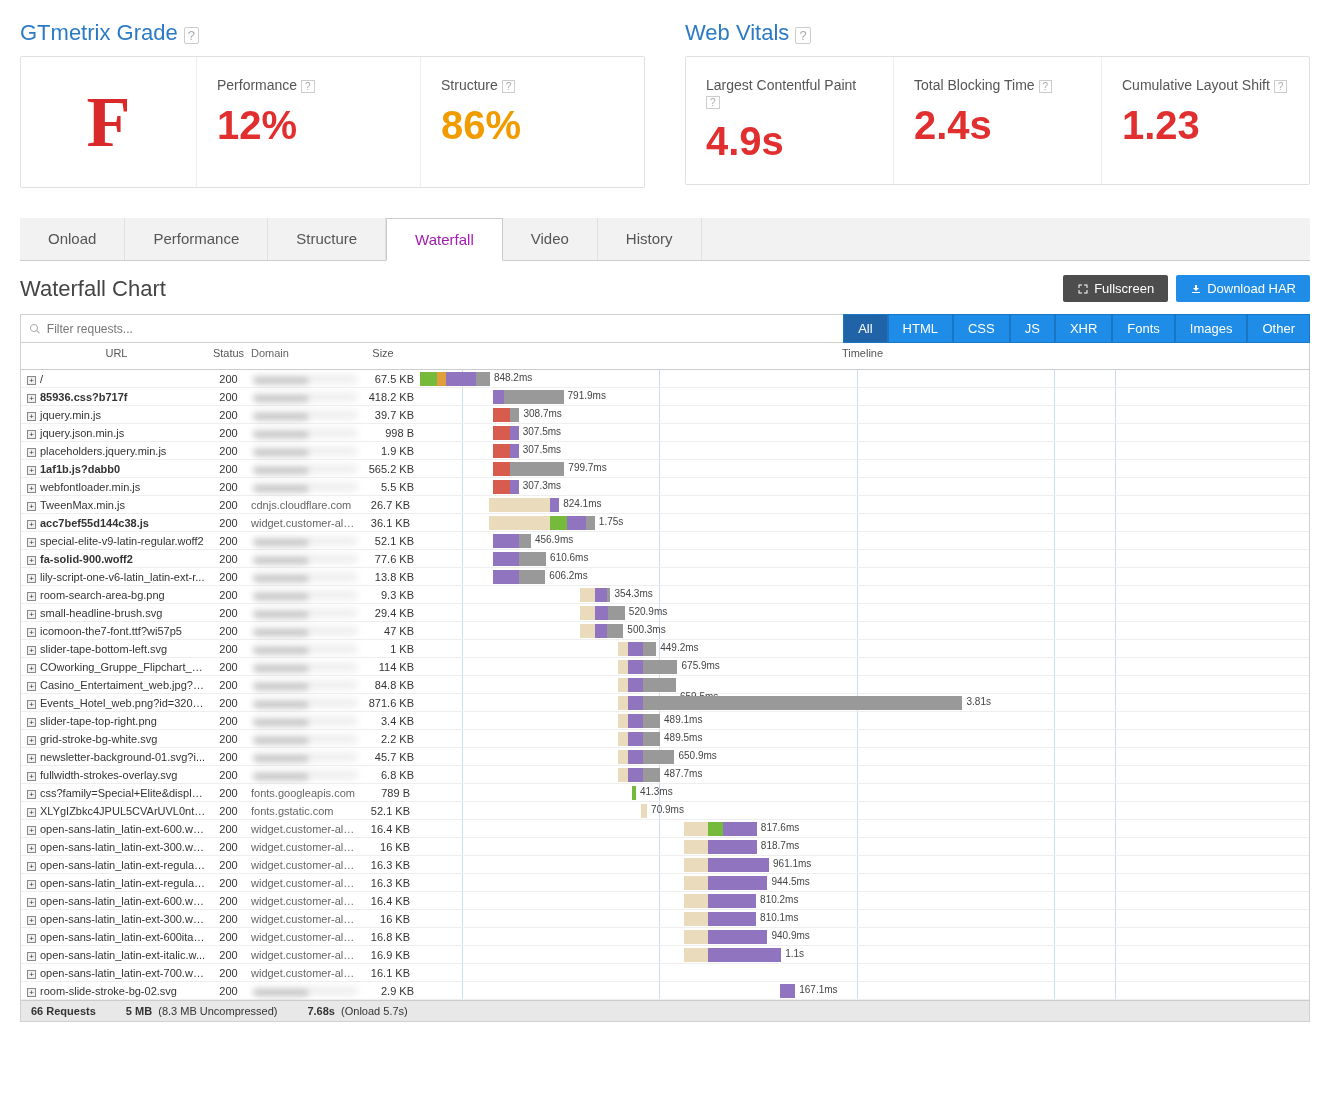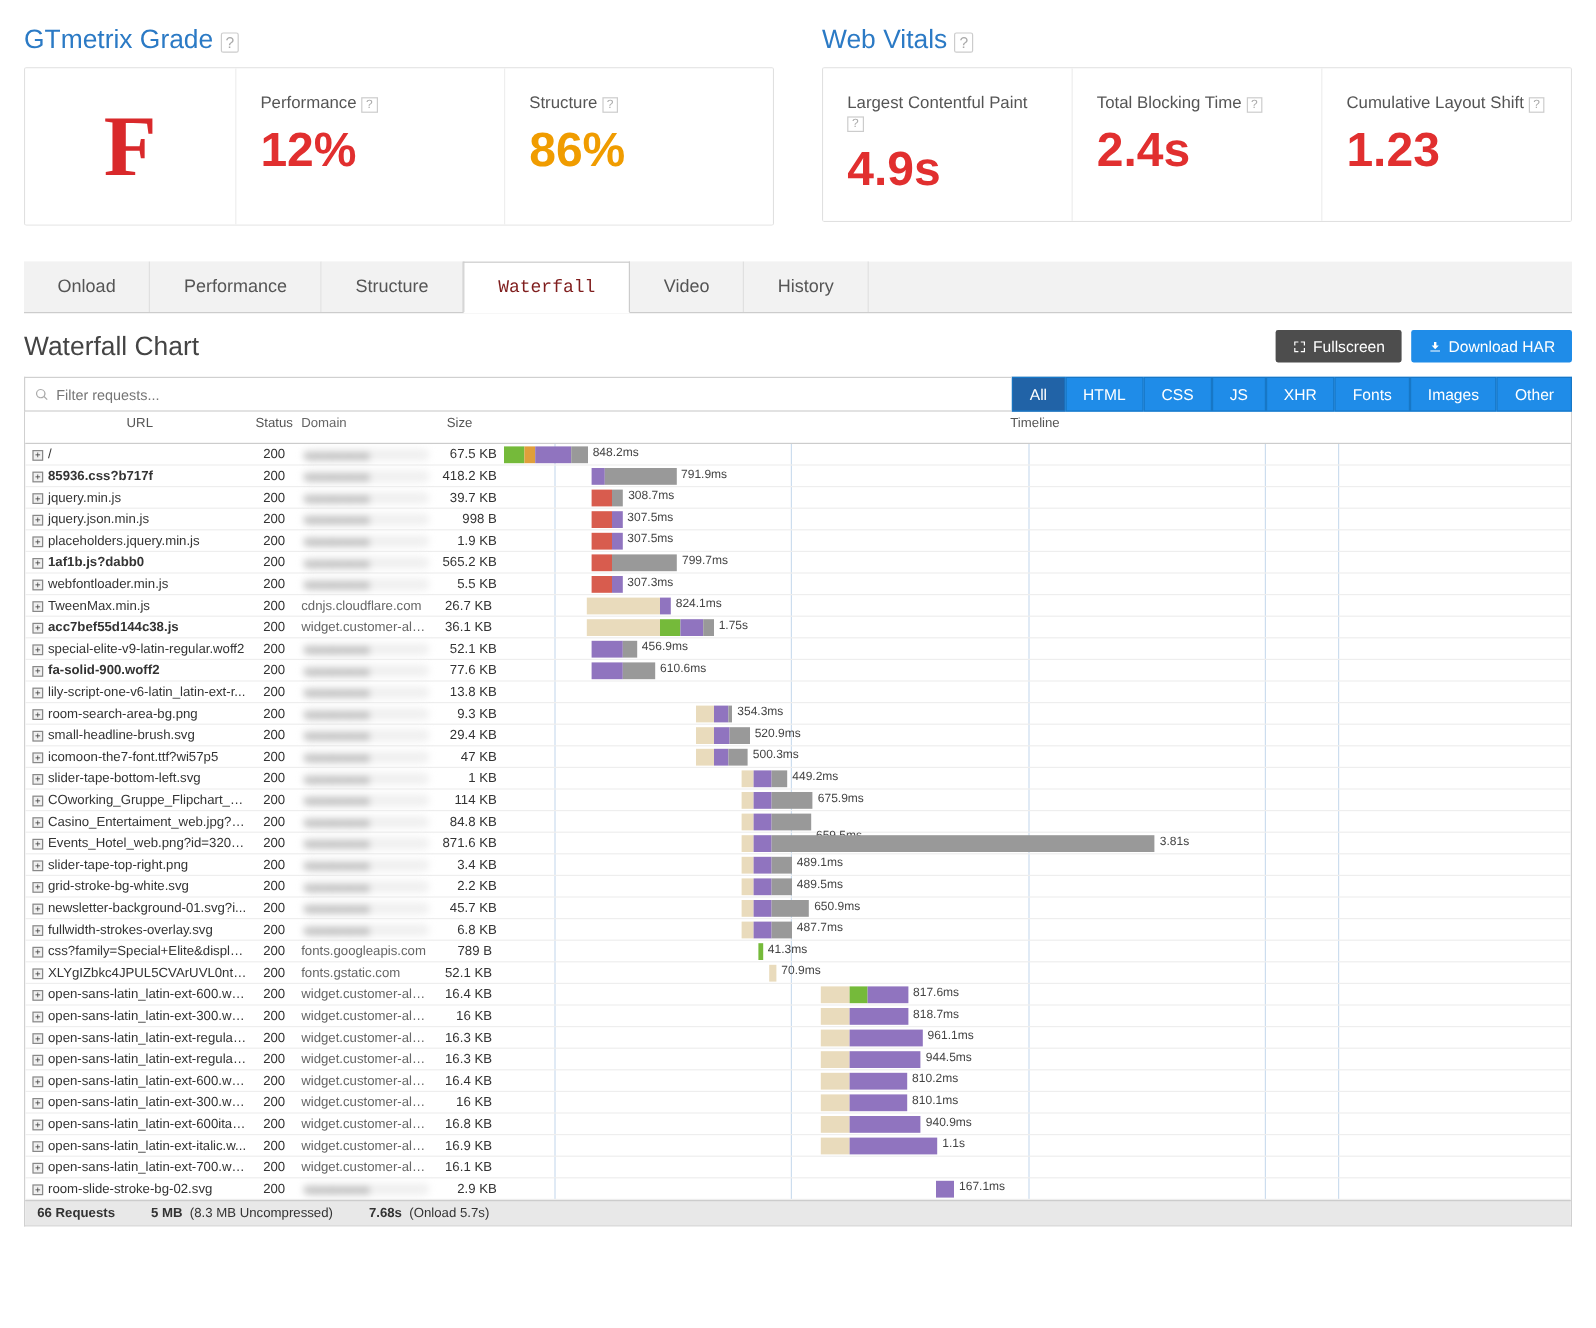--- a/index.html
+++ b/index.html
@@ -20,21 +20,21 @@
 .metric-cell:first-child { border-left: 0; }
 .metric-label { font-size: 14px; color: #555; font-weight: 300; margin-bottom: 10px; }
 .metric-label .help { color: #aaa; font-size: 10px; border: 1px solid #ccc; padding: 0 3px; }
 .metric-value { font-size: 40px; font-weight: 700; }
 .red-val { color: #e12f2f; }
 .orange-val { color: #f09c00; }
 
 
 .tabs-row { display: flex; border-bottom: 1px solid #ccc; margin-bottom: 14px; background: #f2f2f2; }
 .tab { padding: 12px 28px; font-size: 15px; color: #555; background: #f2f2f2; border-right: 1px solid #e0e0e0; cursor: pointer; }
-.tab.active { background: #fff; color: #7f1d1d; border: 1px solid #ccc; border-bottom: 1px solid #fff; margin-bottom: -1px; font-family: Liberation Mono, monospace; }
+.tab.active { background: #fff; color: #a21caf; border: 1px solid #ccc; border-bottom: 1px solid #fff; margin-bottom: -1px; }
 
 
 .wf-header { display: flex; align-items: center; justify-content: space-between; margin-bottom: 12px; }
 .wf-title { font-size: 22px; font-weight: 300; color: #444; }
 .wf-actions { display: flex; gap: 8px; }
 .btn { padding: 6px 14px; color: #fff; font-size: 13px; border: none; cursor: pointer; display: inline-flex; align-items: center; gap: 5px; border-radius: 2px; }
 .btn-dark { background: #4d4d4d; }
 .btn-blue { background: #1f8ce8; }
 
 
@@ -335,20 +335,27 @@
               <div class="seg recv" style="width: 26.6px;"></div>
             </div>
             <div class="tl-label" style="left: calc(8.2% + 57.2px);">610.6ms</div>
           </div>
         </div>
         <div class="wf-row">
           <div class="col-url"><span class="expand">+</span><span>lily-script-one-v6-latin_latin-ext-r...</span></div>
           <div class="col-status">200</div>
           <div class="col-domain blurred">xxxxxxxxxx</div>
           <div class="col-size">13.8 KB</div>
+          <div class="col-timeline">
+            <div class="tl-bar" style="left: 8.2%;">
+              <div class="seg ttfb" style="width: 26.6px;"></div>
+              <div class="seg recv" style="width: 25.84px;"></div>
+            </div>
+            <div class="tl-label" style="left: calc(8.2% + 56.44px);">606.2ms</div>
+          </div>
         </div>
         <div class="wf-row">
           <div class="col-url"><span class="expand">+</span><span>room-search-area-bg.png</span></div>
           <div class="col-status">200</div>
           <div class="col-domain blurred">xxxxxxxxxx</div>
           <div class="col-size">9.3 KB</div>
           <div class="col-timeline">
             <div class="tl-bar" style="left: 18%;">
               <div class="seg wait" style="width: 15.2px;"></div>
               <div class="seg ttfb" style="width: 11.4px;"></div>

